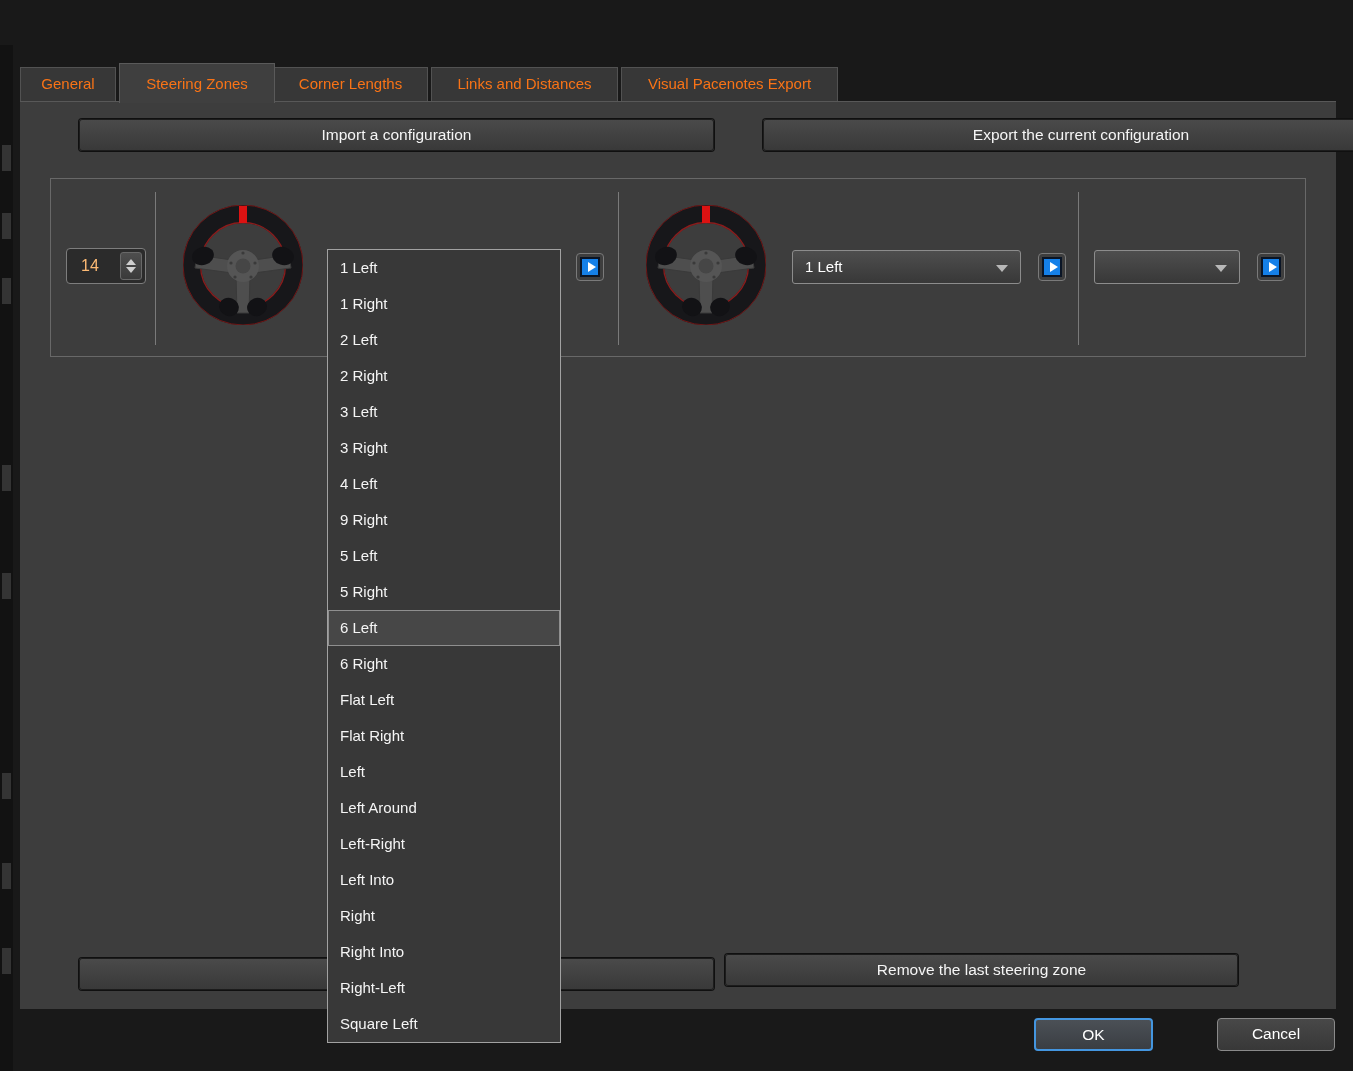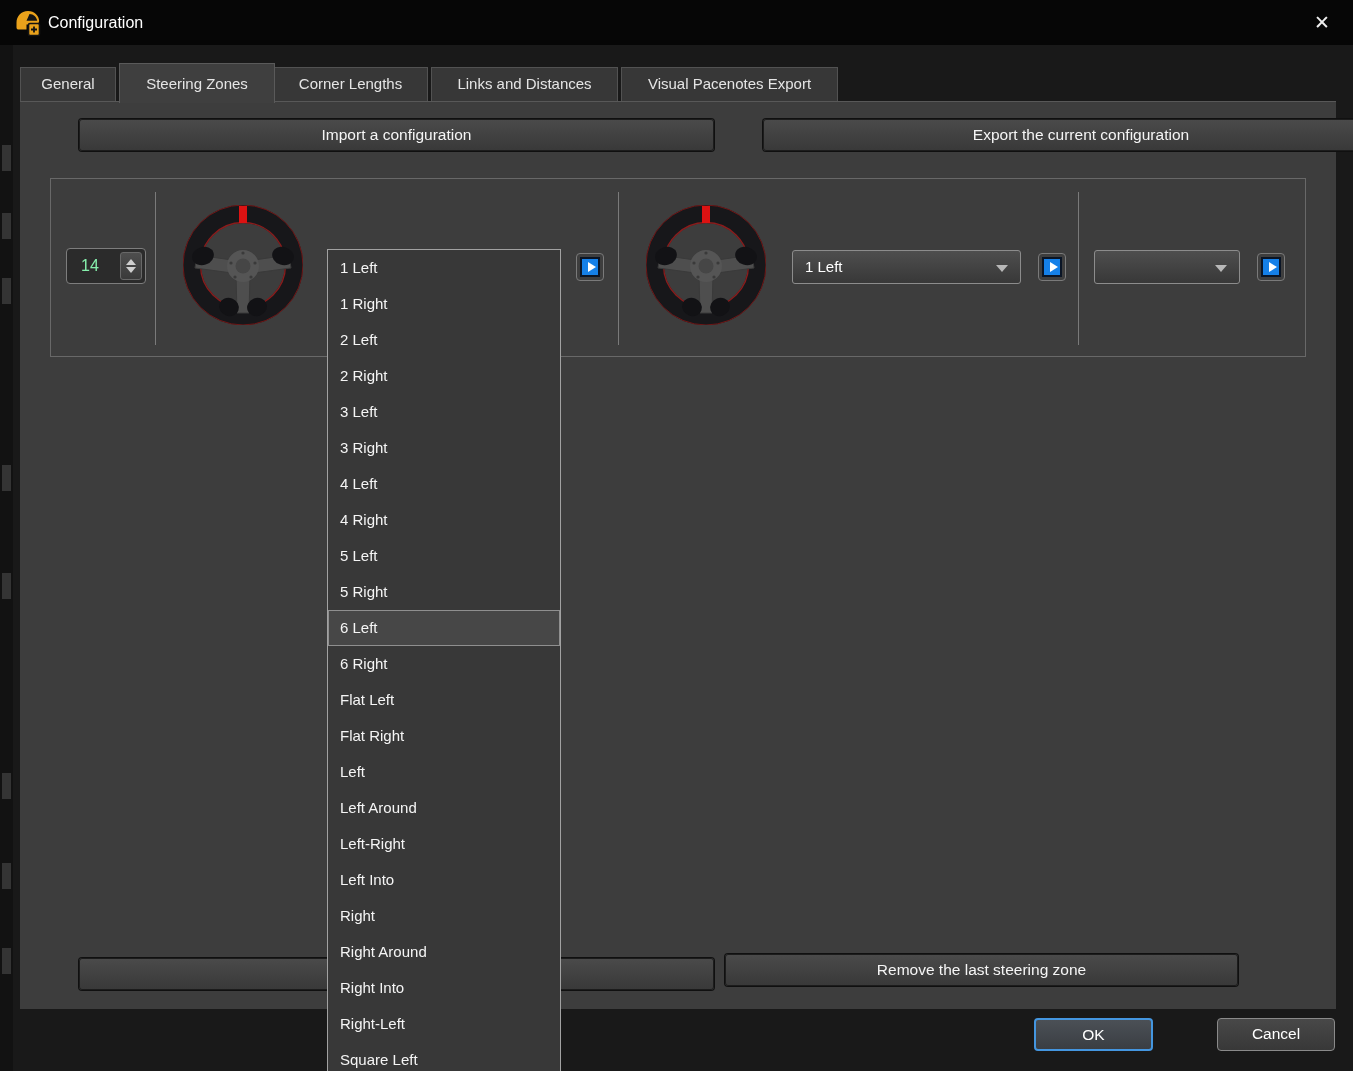--- a/index.html
+++ b/index.html
@@ -13,33 +13,33 @@
   .titlebar .app-icon{position:absolute;left:13px;top:8px;width:30px;height:30px;}
   .titlebar .title{position:absolute;left:48px;top:0;height:45px;line-height:45px;font-size:16px;color:#ffffff;}
   .close-btn{position:absolute;right:10px;top:0;width:42px;height:45px;line-height:45px;text-align:center;
     font-size:19px;color:#f0f0f0;font-weight:300;cursor:default;}
   
   .left-strip{position:absolute;left:0;top:45px;width:13px;height:1026px;background:#121212;}
   .left-strip .mark{position:absolute;left:2px;width:9px;height:26px;background:#343434;}
   
   .body-panel{position:absolute;left:20px;top:101px;width:1316px;height:907px;background:#3d3d3d;border-top:1px solid #585858;}
   .tab{position:absolute;top:67px;height:34px;background:#373737;border:1px solid #525252;border-bottom:none;
-    box-sizing:border-box;text-align:center;line-height:32px;font-size:15px;color:#e5e5e5;z-index:1;}
+    box-sizing:border-box;text-align:center;line-height:32px;font-size:15px;color:#f97316;z-index:1;}
   .tab.active{top:63px;height:40px;line-height:40px;background:#3f3f3f;z-index:3;border-color:#5a5a5a;}
   
   .wide-btn{position:absolute;height:32px;box-sizing:border-box;background:linear-gradient(#4a4a4a,#393939);
     border:1px solid #1c1c1c;border-radius:3px;text-align:center;line-height:30px;font-size:15.5px;color:#f5f5f5;
     box-shadow:0 0 0 1px #101010;margin-left:43px;}
   
   .zone-panel{position:absolute;left:50px;top:178px;width:1256px;height:179px;box-sizing:border-box;
     border:1px solid #686868;background:#3d3d3d;}
   .vsep{position:absolute;top:192px;width:1px;height:153px;background:#7a7a7a;}
   .spinbox{position:absolute;left:66px;top:248px;width:80px;height:36px;box-sizing:border-box;background:#2b2b2b;
     border:1px solid #7d7d7d;border-radius:4px;}
-  .spinbox .spin-value{position:absolute;left:14px;top:0;height:34px;line-height:33px;font-size:16px;color:#86efac;}
+  .spinbox .spin-value{position:absolute;left:14px;top:0;height:34px;line-height:33px;font-size:16px;color:#fdba74;}
   .spin-arrows{position:absolute;right:3px;top:3px;width:22px;height:28px;box-sizing:border-box;
     background:linear-gradient(#4e4e4e,#3a3a3a);border:1px solid #686868;border-radius:3px;}
   .tri-up{position:absolute;left:5px;top:6px;width:0;height:0;border-left:5px solid transparent;
     border-right:5px solid transparent;border-bottom:6px solid #cfcfcf;}
   .tri-down{position:absolute;left:5px;bottom:6px;width:0;height:0;border-left:5px solid transparent;
     border-right:5px solid transparent;border-top:6px solid #cfcfcf;}
   .wheel{position:absolute;width:120px;height:120px;}
   .combo{position:absolute;height:34px;box-sizing:border-box;background:linear-gradient(#4e4e4e,#383838);
     border:1px solid #8c8c8c;border-radius:3px;font-size:15px;color:#ffffff;}
   .combo .combo-text{position:absolute;left:12px;top:0;height:32px;line-height:31px;}
@@ -60,30 +60,20 @@
   .dlg-btn{position:absolute;top:1018px;height:33px;box-sizing:border-box;border-radius:4px;text-align:center;
     line-height:30px;font-size:15.5px;color:#ffffff;}
   .dlg-btn.ok{left:1034px;width:119px;background:linear-gradient(#4b5056,#3a3e43);border:2px solid #4496e0;}
   .dlg-btn.cancel{left:1217px;width:118px;background:linear-gradient(#484848,#383838);border:1px solid #8a8a8a;}
 </style>
 </head>
 <body>
 
 <div id="screen">
 
-  <div class="titlebar">
-    <svg class="app-icon" viewBox="0 0 30 30">
-      <path d="M15 3 C8 3 3.5 8.5 3.5 14.5 L3.5 19.5 C3.5 21 4.5 21.5 5.5 21.5 L13.5 21.5 L13.5 16.5 L24.8 16.5 L26.2 13 C25.8 7.5 21.5 3 15 3 Z" fill="#eaa21b"></path>
-      <path d="M16.5 6 C20.5 6 23.6 9 24.2 12.8 L13.5 12.8 Z" fill="#141414"></path>
-      <rect x="15.5" y="15.5" width="11" height="12" rx="1.5" fill="#eaa21b" stroke="#141414" stroke-width="1.6"></rect>
-      <path d="M21 18.5 v6 M18 21.5 h6" stroke="#141414" stroke-width="1.8" fill="none"></path>
-    </svg>
-    <div class="title">Configuration</div>
-    <div class="close-btn">✕</div>
-  </div>
 
   <div class="left-strip">
     <div class="mark" style="top:100px"></div>
     <div class="mark" style="top:168px"></div>
     <div class="mark" style="top:233px"></div>
     <div class="mark" style="top:420px"></div>
     <div class="mark" style="top:528px"></div>
     <div class="mark" style="top:728px"></div>
     <div class="mark" style="top:818px"></div>
     <div class="mark" style="top:903px"></div>
@@ -192,31 +182,30 @@
   <div class="dlg-btn cancel">Cancel</div>
 
   <div class="drop-list">
     <div class="drop-item">1 Left</div>
     <div class="drop-item">1 Right</div>
     <div class="drop-item">2 Left</div>
     <div class="drop-item">2 Right</div>
     <div class="drop-item">3 Left</div>
     <div class="drop-item">3 Right</div>
     <div class="drop-item">4 Left</div>
-    <div class="drop-item">4 Right</div>
+    <div class="drop-item">9 Right</div>
     <div class="drop-item">5 Left</div>
     <div class="drop-item">5 Right</div>
     <div class="drop-item selected">6 Left</div>
     <div class="drop-item">6 Right</div>
     <div class="drop-item">Flat Left</div>
     <div class="drop-item">Flat Right</div>
     <div class="drop-item">Left</div>
     <div class="drop-item">Left Around</div>
     <div class="drop-item">Left-Right</div>
     <div class="drop-item">Left Into</div>
     <div class="drop-item">Right</div>
-    <div class="drop-item">Right Around</div>
     <div class="drop-item">Right Into</div>
     <div class="drop-item">Right-Left</div>
     <div class="drop-item">Square Left</div>
   </div>
 
 </div>
 
 </body></html>

